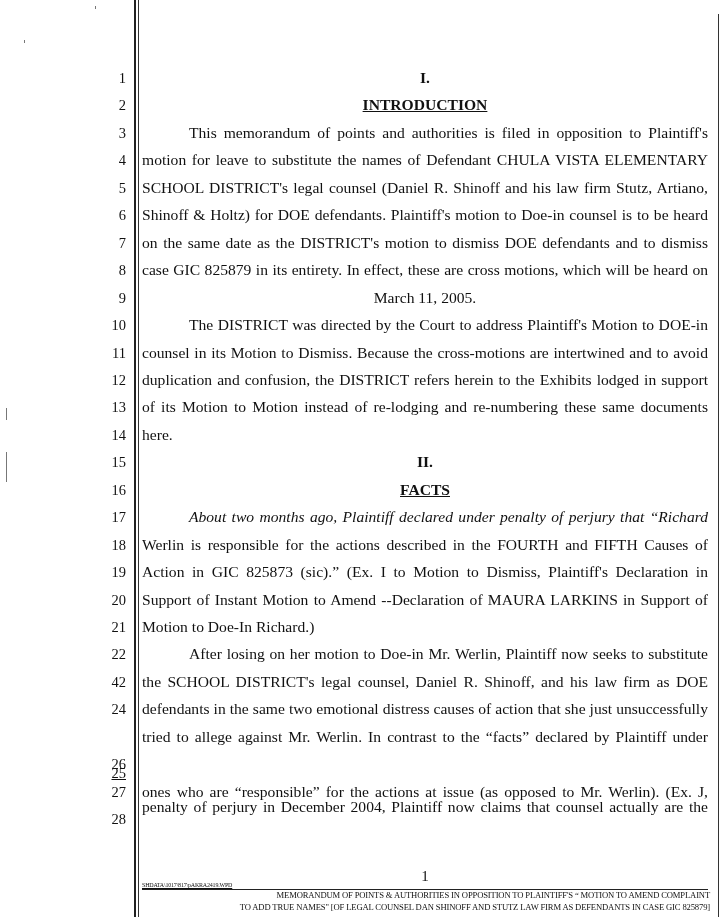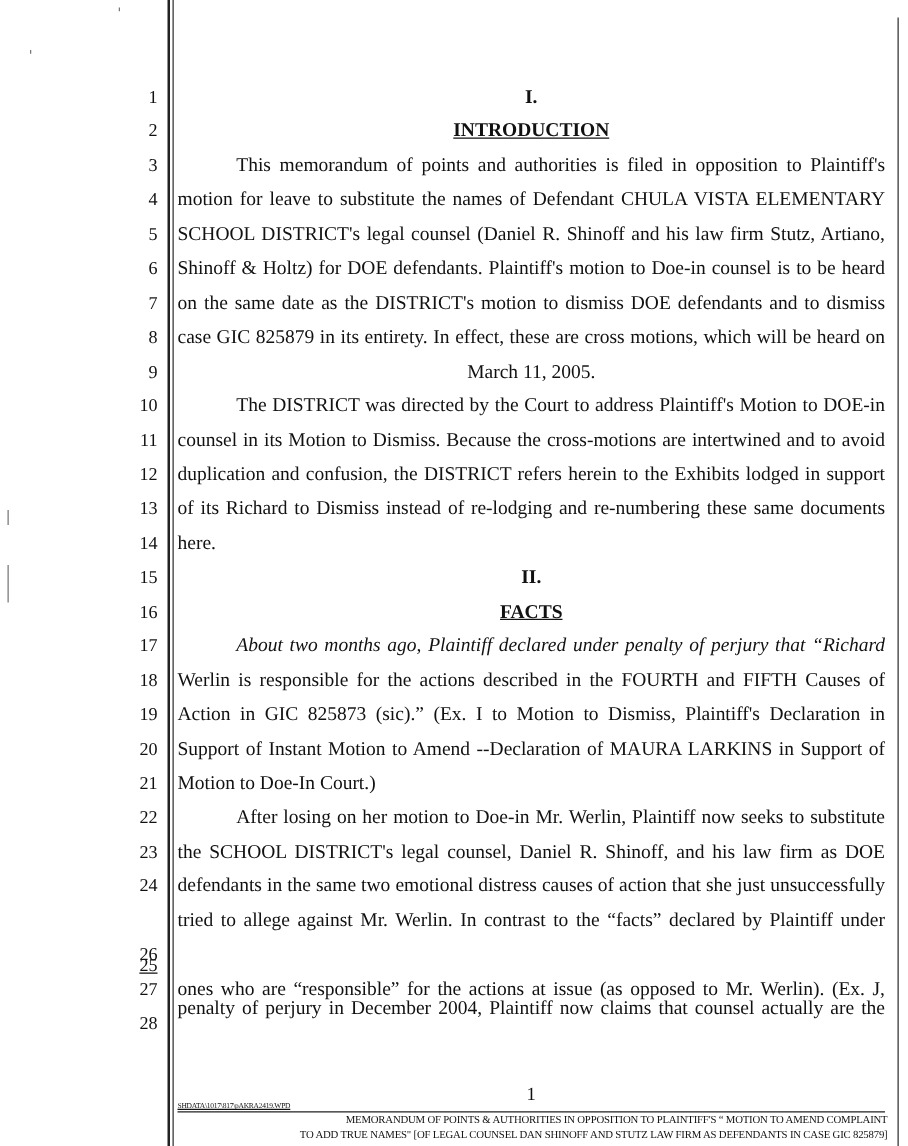--- a/index.html
+++ b/index.html
@@ -57,49 +57,49 @@
     <div class="ln" style="top: 397.4px; text-align: right;">13</div>
     <div class="ln" style="top: 424.85px;">14</div>
     <div class="ln" style="top: 452.3px;">15</div>
     <div class="ln" style="top: 479.75px;">16</div>
     <div class="ln" style="top: 507.2px;">17</div>
     <div class="ln" style="top: 534.65px;">18</div>
     <div class="ln" style="top: 562.1px;">19</div>
     <div class="ln" style="top: 589.55px;">20</div>
     <div class="ln" style="top: 617px;">21</div>
     <div class="ln" style="top: 644.45px;">22</div>
-    <div class="ln" style="top: 671.9px;">23</div>
+    <div class="ln" style="top: 671.9px;">42</div>
     <div class="ln" style="top: 699.35px;">24</div>
     <div class="ln" style="top: 763px; text-decoration: underline;">25</div>
     <div class="ln" style="top: 754.25px;">26</div>
     <div class="ln" style="top: 781.7px;">27</div>
     <div class="ln" style="top: 809.15px;">28</div>
   </div>
 <div class="body-lines" id="body-lines">
     <div class="tl center" style="top: 68px;">I.</div>
     <div class="tl center ul" style="top: 95.45px;"><span>INTRODUCTION</span></div>
     <div class="tl indent justify" style="top: 122.9px;">This memorandum of points and authorities is filed in opposition to Plaintiff's</div>
     <div class="tl justify" style="top: 150.35px;">motion for leave to substitute the names of Defendant CHULA VISTA ELEMENTARY</div>
     <div class="tl justify" style="top: 177.8px;">SCHOOL DISTRICT's legal counsel (Daniel R. Shinoff and his law firm Stutz, Artiano,</div>
     <div class="tl justify" style="top: 205.25px;">Shinoff &amp; Holtz) for DOE defendants.  Plaintiff's motion to Doe-in counsel is to be heard</div>
     <div class="tl justify" style="top: 232.7px;">on the same date as the DISTRICT's motion to dismiss DOE defendants and to dismiss</div>
     <div class="tl justify" style="top: 260.15px;">case GIC 825879 in its entirety.  In effect, these are cross motions, which will be heard on</div>
     <div class="tl" style="top: 287.6px; text-align: center;">March 11, 2005.</div>
     <div class="tl indent justify" style="top: 315.05px;">The DISTRICT was directed by the Court to address Plaintiff's Motion to DOE-in</div>
     <div class="tl justify" style="top: 342.5px;">counsel in its Motion to Dismiss.  Because the cross-motions are intertwined and to avoid</div>
     <div class="tl justify" style="top: 369.95px;">duplication and confusion, the DISTRICT refers herein to the Exhibits lodged in support</div>
-    <div class="tl justify" style="top: 397.4px;">of its Richard to Dismiss instead of re-lodging and re-numbering these same documents</div>
+    <div class="tl justify" style="top: 397.4px;">of its Motion to Motion instead of re-lodging and re-numbering these same documents</div>
     <div class="tl" style="top: 424.85px;">here.</div>
     <div class="tl center" style="top: 452.3px;">II.</div>
     <div class="tl center ul" style="top: 479.75px;"><span>FACTS</span></div>
     <div class="tl indent justify" style="top: 507.2px; font-style: italic;">About two months ago, Plaintiff declared under penalty of perjury that “Richard</div>
     <div class="tl justify" style="top: 534.65px;">Werlin is responsible for the actions described in the FOURTH and FIFTH Causes of</div>
     <div class="tl justify" style="top: 562.1px;">Action in GIC 825873 (sic).”  (Ex. I to Motion to Dismiss, Plaintiff's Declaration in</div>
     <div class="tl justify" style="top: 589.55px;">Support of Instant Motion to Amend --Declaration of MAURA LARKINS in Support of</div>
-    <div class="tl" style="top: 617px;">Motion to Doe-In Court.)</div>
+    <div class="tl" style="top: 617px;">Motion to Doe-In Richard.)</div>
     <div class="tl indent justify" style="top: 644.45px;">After losing on her motion to Doe-in Mr. Werlin, Plaintiff now seeks to substitute</div>
     <div class="tl justify" style="top: 671.9px;">the SCHOOL DISTRICT's legal counsel, Daniel R. Shinoff, and his law firm as DOE</div>
     <div class="tl justify" style="top: 699.35px;">defendants in the same two emotional distress causes of action that she just unsuccessfully</div>
     <div class="tl justify" style="top: 726.8px;">tried to allege against Mr. Werlin.  In contrast to the “facts” declared by Plaintiff under</div>
     <div class="tl justify" style="top: 797px;">penalty of perjury in December 2004, Plaintiff now  claims that counsel actually are the</div>
     <div class="tl justify" style="top: 781.7px;">ones who are “responsible” for the actions at issue (as opposed to Mr. Werlin).  (Ex. J,</div>
     <div class="tl" style="top: 809.15px;"></div>
   </div>
 
 <div class="footer-page">1</div>

